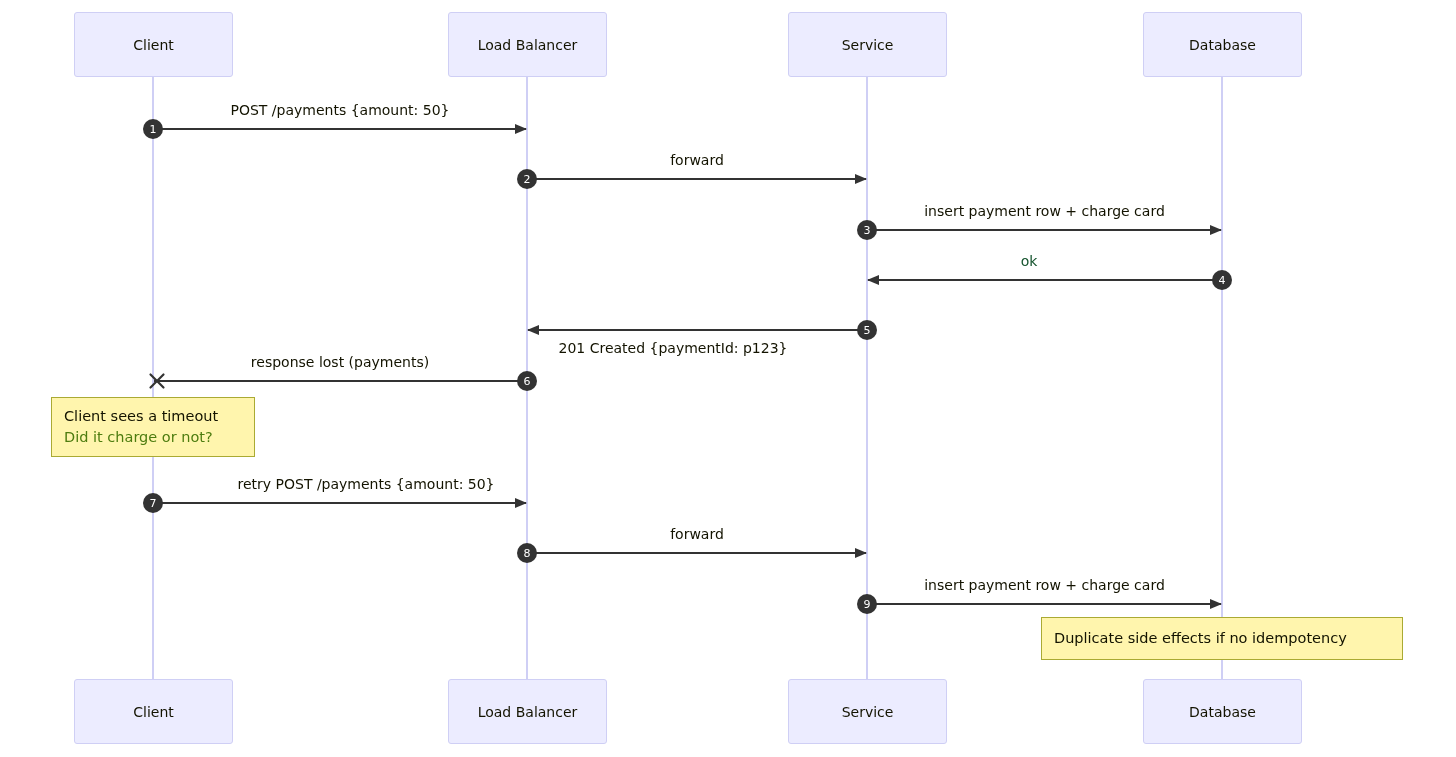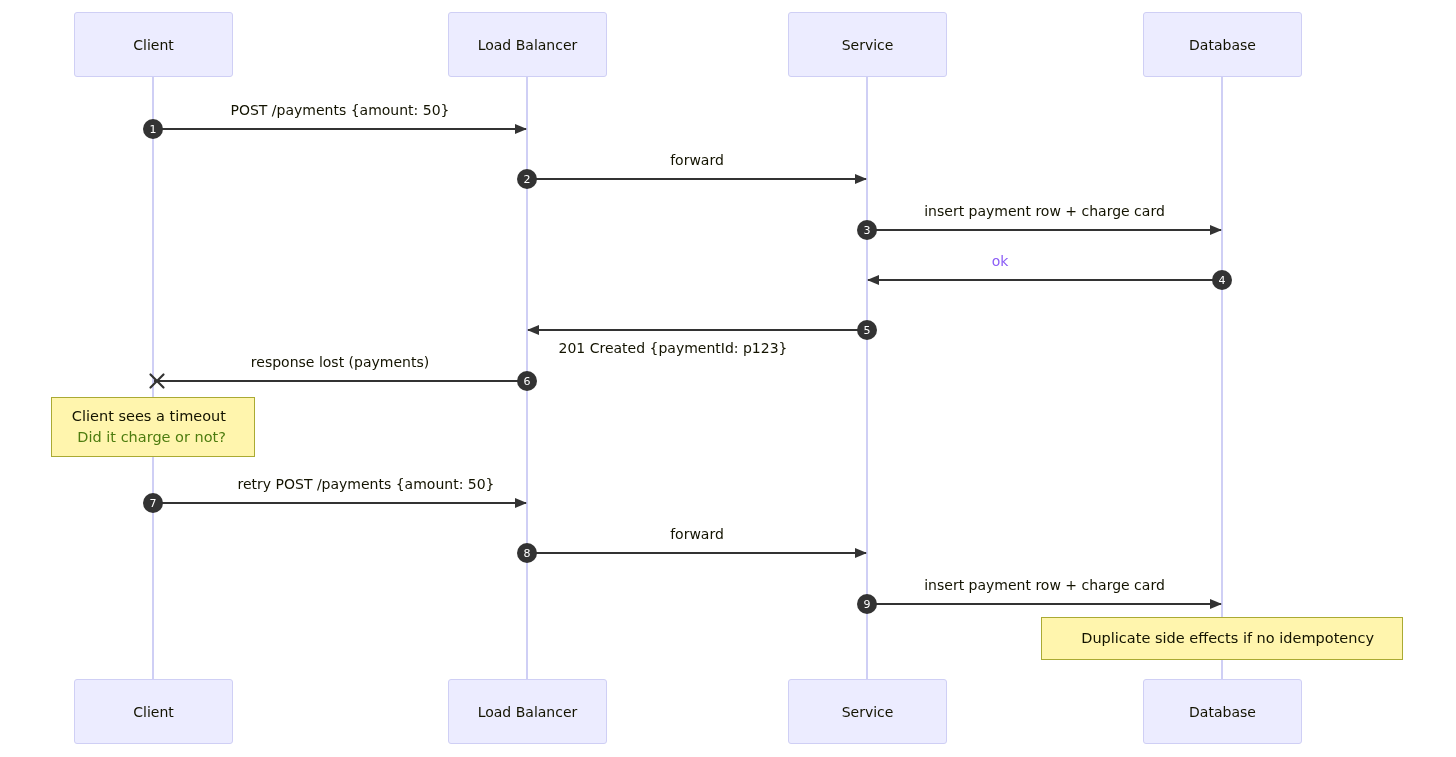--- a/index.html
+++ b/index.html
@@ -29,22 +29,22 @@
     position:absolute;width:20px;height:20px;border-radius:50%;
     background:#333333;
     transform:translate(-50%,-50%);
     display:flex;align-items:center;justify-content:center;
     color:#ffffff;font-size:11px;line-height:1;
   }
 
   .note{
     position:absolute;box-sizing:border-box;
     background:#FFF5AD;border:1px solid #AAAA33;
-    display:flex;flex-direction:column;align-items:flex-end;justify-content:center;
-    padding:4px 28px;
+    display:flex;flex-direction:column;align-items:flex-start;justify-content:center;
+    padding:4px 12px;
   }
   .note-line{
     font-size:14.5px;color:#131300;line-height:1.45;white-space:nowrap;
   }
 </style>
 </head>
 <body>
 
 <div id="diagram">
 
@@ -106,21 +106,21 @@
       </div>
       <div class="actor-box" style="left: 1143px; top: 679px; width: 159px; height: 65px; background: rgb(236, 236, 255); border-color: rgb(207, 207, 245);">
         <span class="actor-label" style="color: rgb(19, 19, 0);">Database</span>
       </div>
     </div>
 
   <div id="labels">
       <div class="msg-label" style="left: 340px; top: 103px; color: rgb(19, 19, 0);">POST /payments {amount: 50}</div>
       <div class="msg-label" style="left: 697px; top: 153px; color: rgb(19, 19, 0);">forward</div>
       <div class="msg-label" style="left: 1044.5px; top: 204px; color: rgb(19, 19, 0);">insert payment row + charge card</div>
-      <div class="msg-label" style="left: 1000px; top: 254px; color: #8b5cf6;">ok</div>
+      <div class="msg-label" style="left: 1029px; top: 254px; color: #14532d;">ok</div>
       <div class="msg-label" style="left: 673px; top: 304px; color: rgb(19, 19, 0); margin-top: 37px;">201 Created {paymentId: p123}</div>
       <div class="msg-label" style="left: 340px; top: 355px; color: rgb(19, 19, 0);">response lost (payments)</div>
       <div class="msg-label" style="left: 322px; top: 477px; color: rgb(19, 19, 0); margin-left: 44px;">retry POST /payments {amount: 50}</div>
       <div class="msg-label" style="left: 697px; top: 527px; color: rgb(19, 19, 0);">forward</div>
       <div class="msg-label" style="left: 1044.5px; top: 578px; color: rgb(19, 19, 0);">insert payment row + charge card</div>
     </div>
 
   <div id="badges">
       <div class="badge" style="left: 153px; top: 129px; background: rgb(51, 51, 51); color: rgb(255, 255, 255);">1</div>
       <div class="badge" style="left: 527px; top: 179px; background: rgb(51, 51, 51); color: rgb(255, 255, 255);">2</div>

